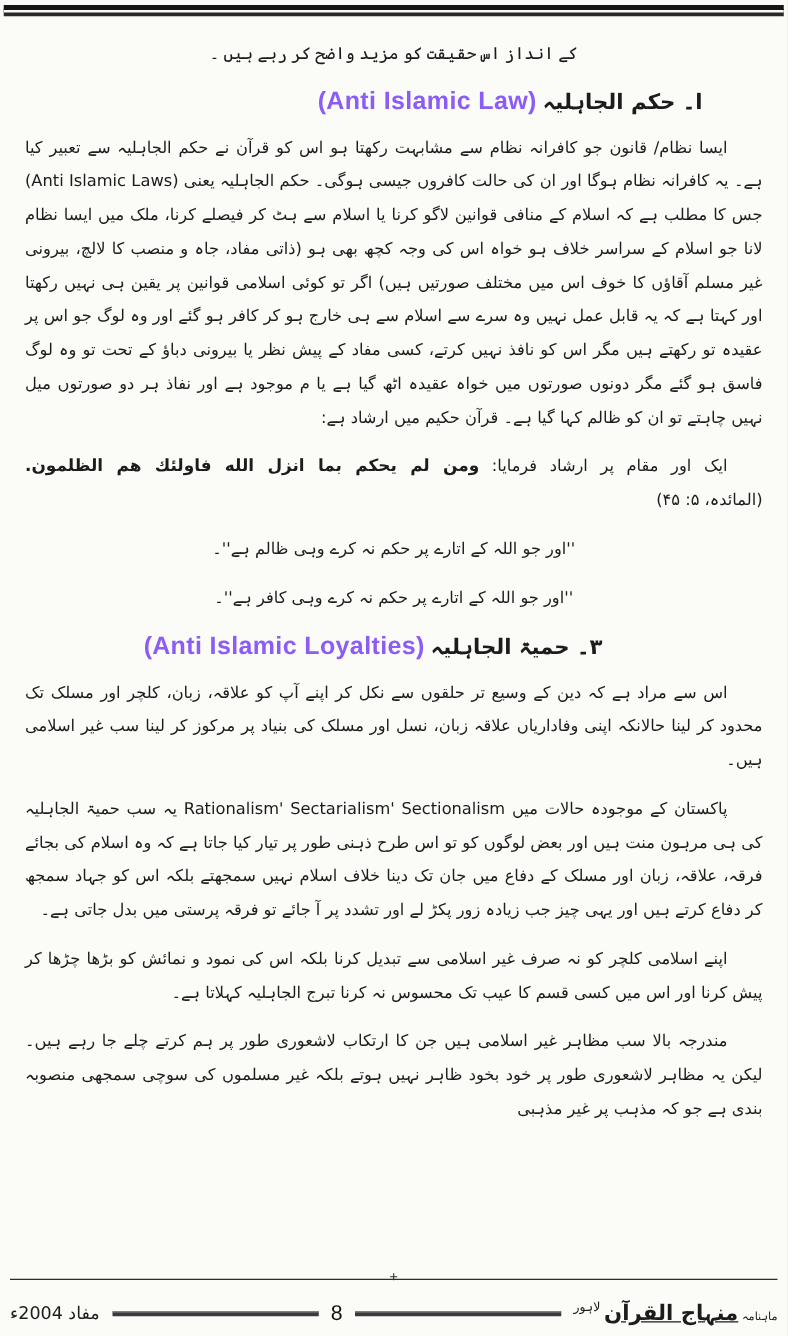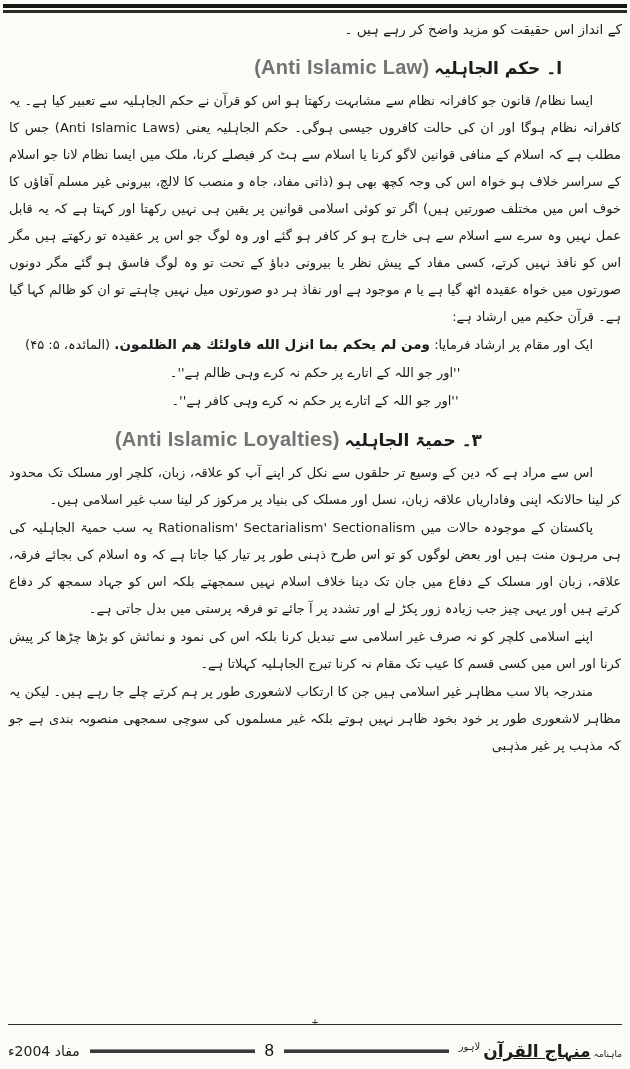--- a/index.html
+++ b/index.html
@@ -17,41 +17,42 @@
     height: 4px; background: #161616;
     border-bottom: 2px solid #fbfbf8;
     box-shadow: 0 3px 0 #2a2a2a;
   }
   .content {
     position: absolute; top: 16px; left: 8px; right: 8px; bottom: 66px;
     direction: rtl;
     overflow: hidden;
   }
   .intro-line {
-    margin: 0 0 4px 0;
+    margin: 14px 0 4px 0;
     font-size: 13.5px; line-height: 26px;
-    text-align: right;
+    text-align: center;
+    font-family: Liberation Serif, serif;
   }
   .heading {
     direction: rtl;
     text-align: right;
     margin: 14px 0 8px 0;
     white-space: nowrap;
   }
   .heading .h-ur { font-size: 17px; font-weight: bold; }
   .heading .h-en {
     font-family: "Liberation Sans", sans-serif;
     font-size: 20px; font-weight: bold; letter-spacing: 0.3px;
-    color: #737373;
+    color: #8b5cf6;
   }
   .pr60  { padding-right: 60px; }
   .pr30  { padding-right: 30px; }
   .pr140 { padding-right: 140px; }
   p.body {
-    margin: 1px;
+    margin: 12px;
     font-size: 13px; line-height: 27px;
     text-align: justify;
   }
   p.indent { text-indent: 28px; }
   p.center { text-align: center; text-indent: 0; }
   .arabic { font-weight: bold; font-size: 13.5px; }
   .ref { white-space: nowrap; }
   .footer {
     position: absolute; left: 8px; right: 8px; bottom: 8px;
     direction: rtl;
@@ -111,21 +112,21 @@
     <p class="body center">''اور جو اللہ کے اتارے پر حکم نہ کرے وہی کافر ہے''۔</p>
 
 
     <div class="heading pr140">
       <span class="h-ur">۳۔ حمیۃ الجاہلیہ</span>
       <span class="h-en">(Anti Islamic Loyalties)</span>
     </div>
     <p class="body indent">اس سے مراد ہے کہ دین کے وسیع تر حلقوں سے نکل کر اپنے آپ کو علاقہ، زبان، کلچر اور مسلک تک محدود کر لینا حالانکہ اپنی وفاداریاں علاقہ زبان، نسل اور مسلک کی بنیاد پر مرکوز کر لینا سب غیر اسلامی ہیں۔</p>
     <p class="body indent">پاکستان کے موجودہ حالات میں Rationalism' Sectarialism' Sectionalism یہ سب حمیۃ الجاہلیہ کی ہی مرہون منت ہیں اور بعض لوگوں کو تو اس طرح ذہنی طور پر تیار کیا جاتا ہے کہ وہ اسلام کی بجائے فرقہ، علاقہ، زبان اور مسلک کے دفاع میں جان تک دینا خلاف اسلام نہیں سمجھتے بلکہ اس کو جہاد سمجھ کر دفاع کرتے ہیں اور یہی چیز جب زیادہ زور پکڑ لے اور تشدد پر آ جائے تو فرقہ پرستی میں بدل جاتی ہے۔</p>
 
-    <p class="body indent">اپنے اسلامی کلچر کو نہ صرف غیر اسلامی سے تبدیل کرنا بلکہ اس کی نمود و نمائش کو بڑھا چڑھا کر پیش کرنا اور اس میں کسی قسم کا عیب تک مقام نہ کرنا تبرج الجاہلیہ کہلاتا ہے۔</p>
+    <p class="body indent">اپنے اسلامی کلچر کو نہ صرف غیر اسلامی سے تبدیل کرنا بلکہ اس کی نمود و نمائش کو بڑھا چڑھا کر پیش کرنا اور اس میں کسی قسم کا عیب تک محسوس نہ کرنا تبرج الجاہلیہ کہلاتا ہے۔</p>
     <p class="body indent">مندرجہ بالا سب مظاہر غیر اسلامی ہیں جن کا ارتکاب لاشعوری طور پر ہم کرتے چلے جا رہے ہیں۔ لیکن یہ مظاہر لاشعوری طور پر خود بخود ظاہر نہیں ہوتے بلکہ غیر مسلموں کی سوچی سمجھی منصوبہ بندی ہے جو کہ مذہب پر غیر مذہبی</p>
 
   </div>
 
   <div class="footer">
     <div class="footer-rule">
       <span class="crop-mark">+</span>
     </div>
     <div class="footer-row">
       <span class="magazine">

